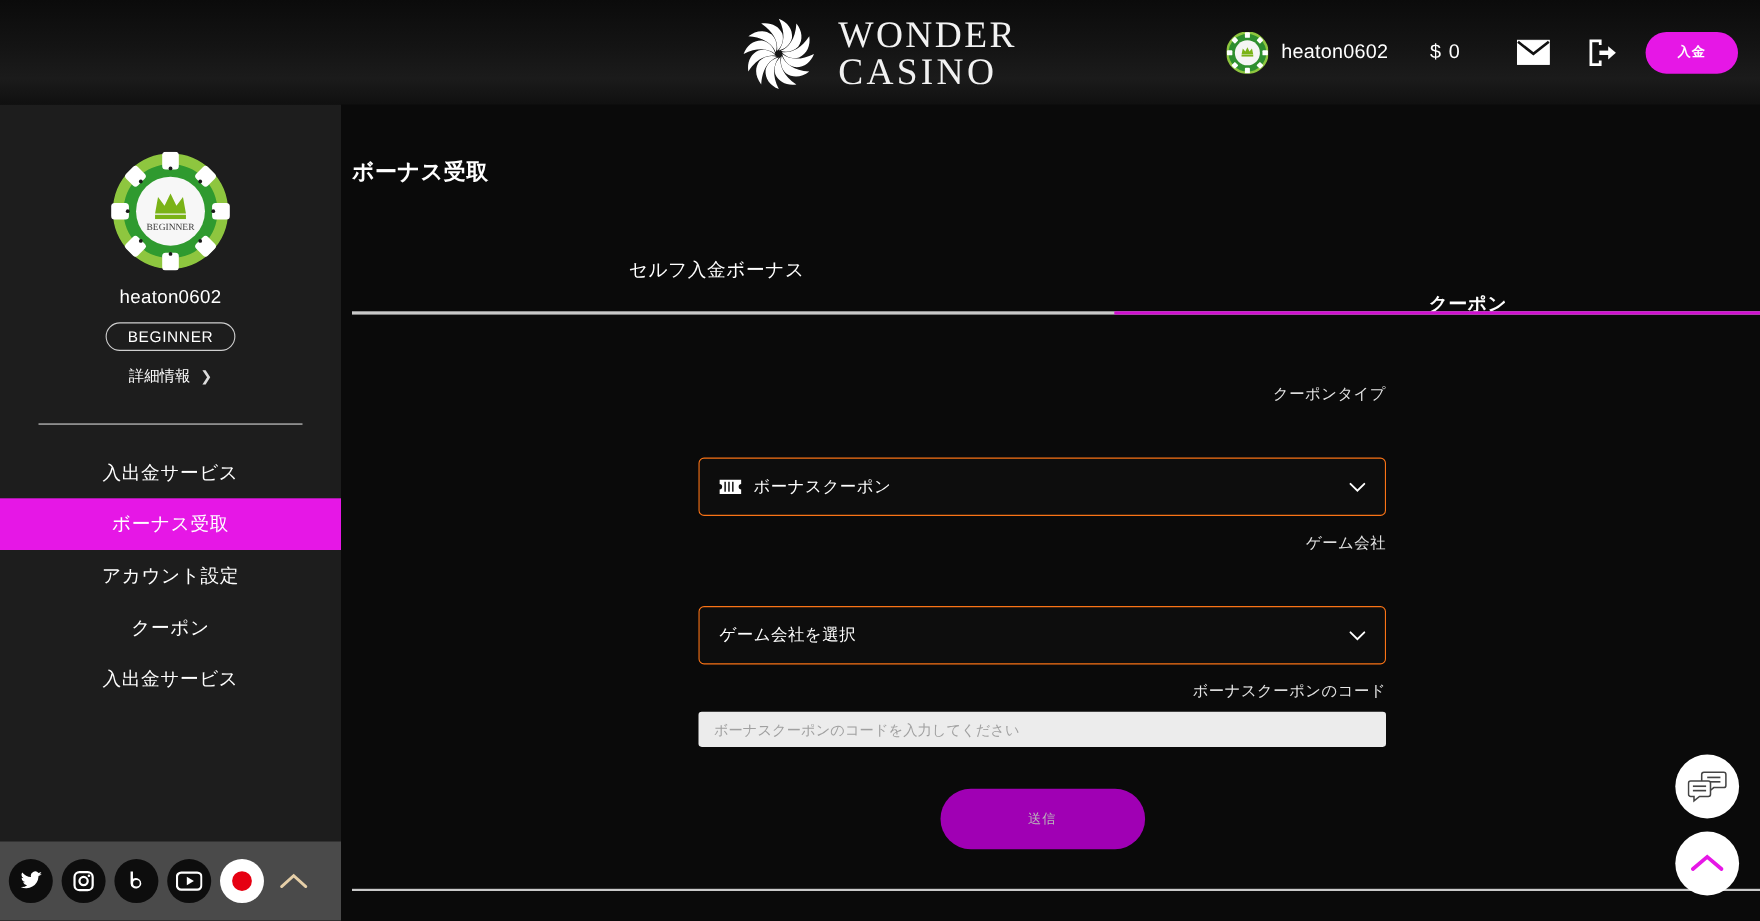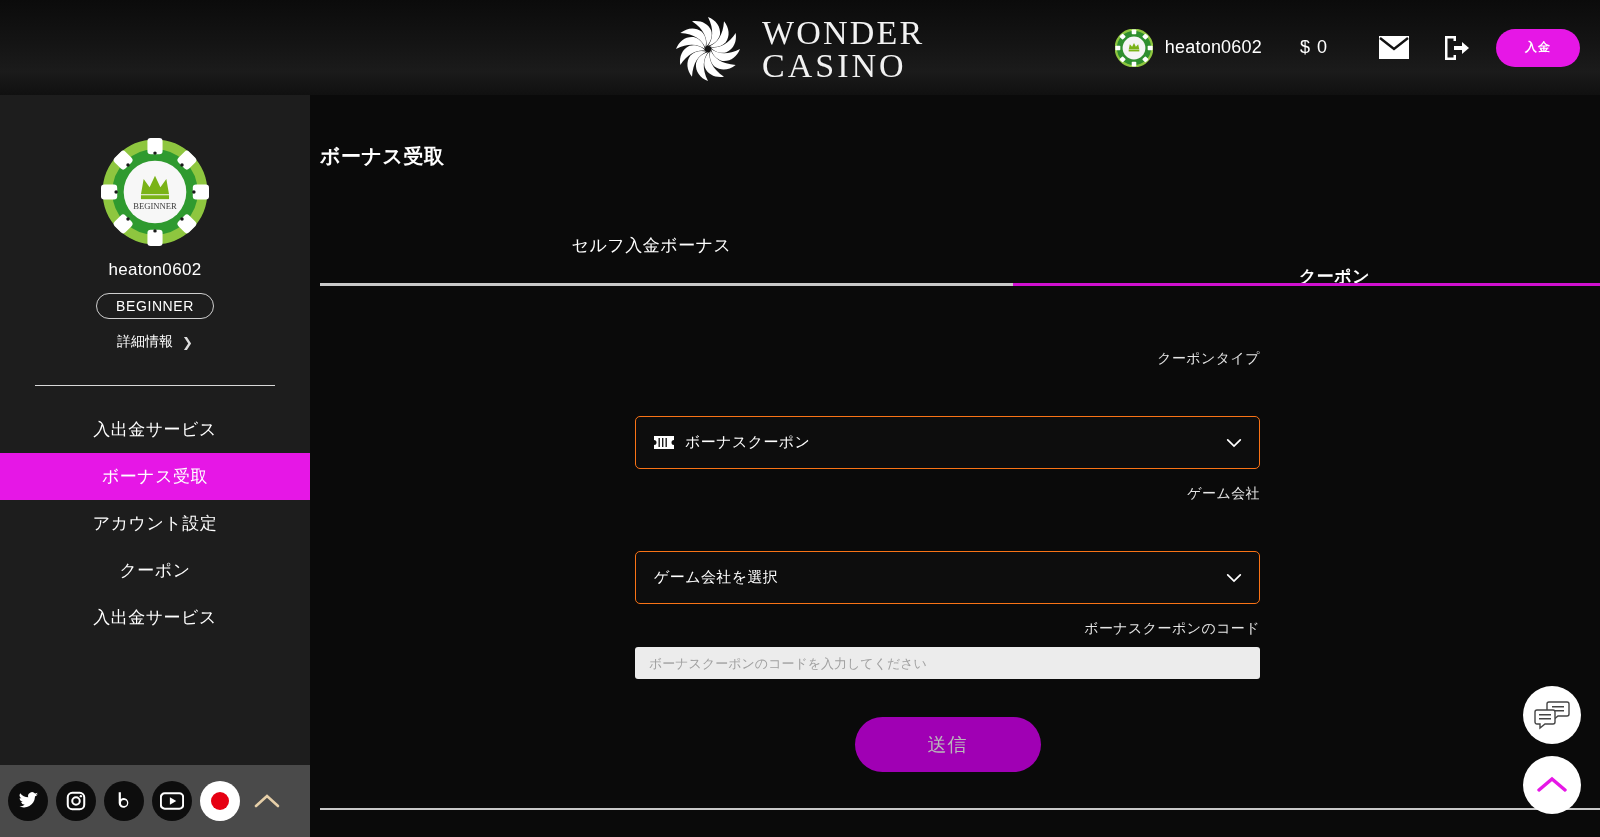--- a/index.html
+++ b/index.html
@@ -136,21 +136,21 @@
   .text-input {
     width: 625px; height: 32px; background:#ececec; border: none; border-radius: 3px;
     padding: 12px 14px; font-size: 13px; color:#222;
     font-family: "Liberation Sans", sans-serif; outline:none;
   }
   .text-input::placeholder { color:#a0a0a0; }
 
   .submit-wrap { display:flex; justify-content:center; margin-top: 38px; }
   .submit-btn {
     width: 186px; height: 55px; border:none; border-radius: 28px;
-    background:#a000b4; color:#b9b9b9; font-size: 19px; cursor:pointer;
+    background:#a000b4; color:#b9b9b9; font-size: 12px; cursor:pointer;
     font-family: "Liberation Sans", sans-serif; letter-spacing: 1px;
   }
   .footer-rule {
     position:absolute; left: 10px; bottom: 27px; width: 1280px; height: 2px; background:#c9c9c9;
   }
 
   
   .fab {
     position:absolute; right: 19px; width: 58px; height: 58px; border-radius: 50%;
     background:#fff; display:flex; align-items:center; justify-content:center;

